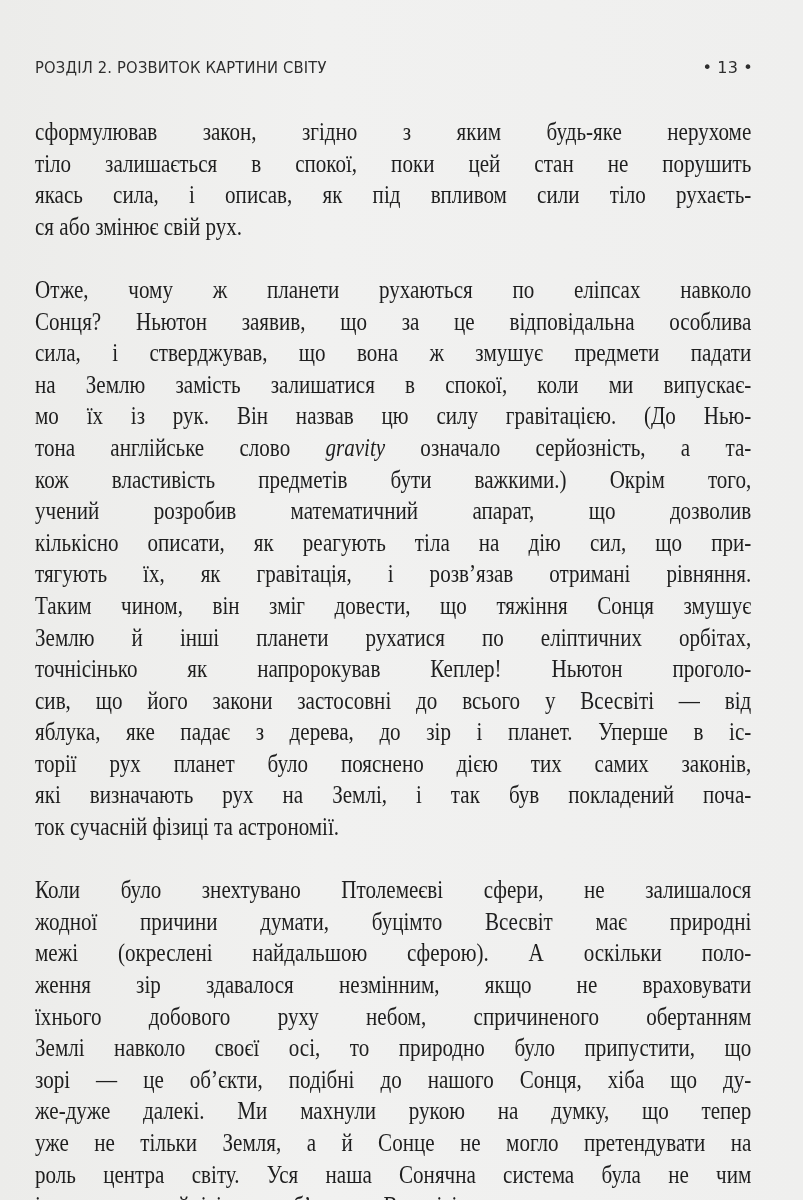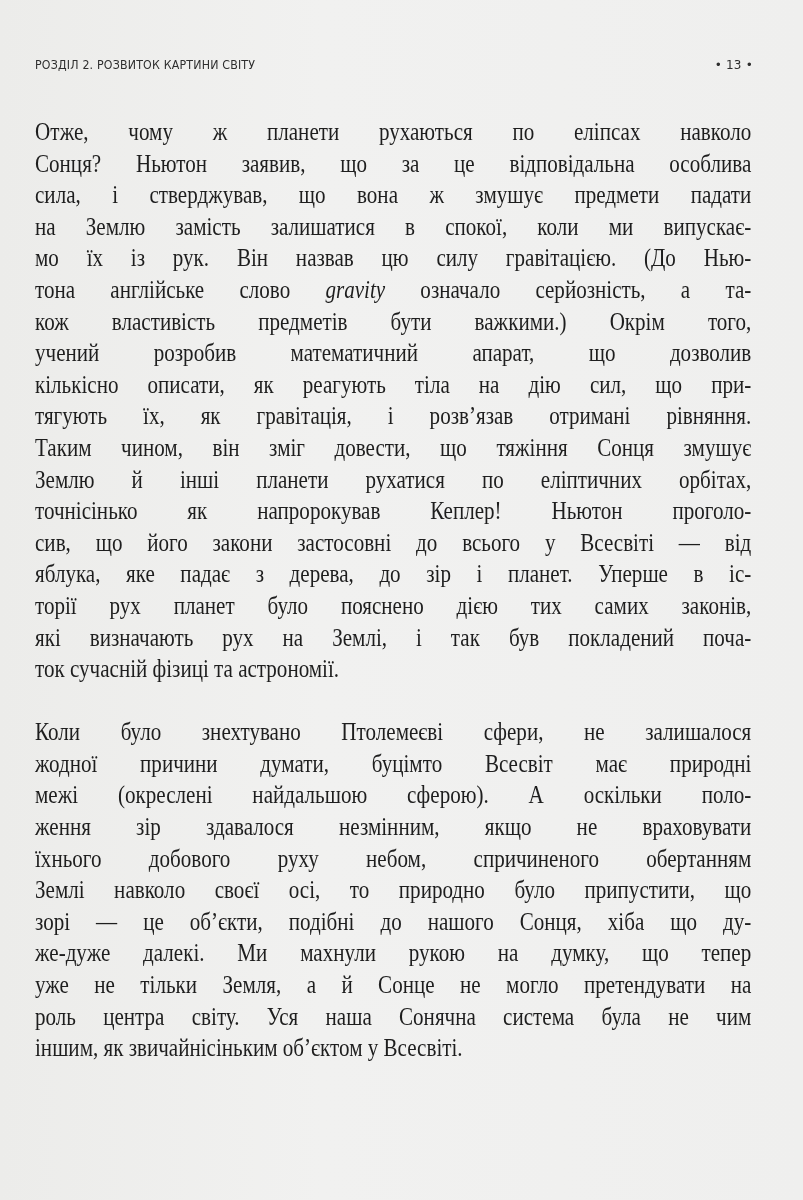--- a/index.html
+++ b/index.html
@@ -20,21 +20,21 @@
       height: 1200px;
       background: linear-gradient(90deg, #ececea 0%, #f1f1f0 40%, #efefee 100%);
     }
     .running-head {
       position: absolute;
       left: 35px;
       top: 58px;
       width: 718px;
       height: 30px;
       font-family: "DejaVu Sans", sans-serif;
-      font-size: 12px;
+      font-size: 16px;
       letter-spacing: 0.2px;
       color: #2e2e2e;
     }
     .running-head .title {
       position: absolute;
       left: 0;
       top: 0;
       transform: scaleX(0.92);
       transform-origin: left top;
       white-space: nowrap;
@@ -80,20 +80,26 @@
 
 <div class="page">
 
   <div class="running-head">
     <span class="title">РОЗДІЛ 2. РОЗВИТОК КАРТИНИ СВІТУ</span>
     <span class="page-number">• 13 •</span>
   </div>
 
   <div class="body-text">
 
+    <p class="para">
+      <span class="line">сформулював закон, згідно з яким будь-яке нерухоме</span>
+      <span class="line">тіло залишається в спокої, поки цей стан не порушить</span>
+      <span class="line">якась сила, і описав, як під впливом сили тіло рухаєть-</span>
+      <span class="line last">ся або змінює свій рух.</span>
+    </p>
 
     <p class="para">
       <span class="line">Отже, чому ж планети рухаються по еліпсах навколо</span>
       <span class="line">Сонця? Ньютон заявив, що за це відповідальна особлива</span>
       <span class="line">сила, і стверджував, що вона ж змушує предмети падати</span>
       <span class="line">на Землю замість залишатися в спокої, коли ми випускає-</span>
       <span class="line">мо їх із рук. Він назвав цю силу гравітацією. (До Нью-</span>
       <span class="line"><span>тона англійське слово </span><em>gravity</em><span> означало серйозність, а та-</span></span>
       <span class="line">кож властивість предметів бути важкими.) Окрім того,</span>
       <span class="line">учений розробив математичний апарат, що дозволив</span>

